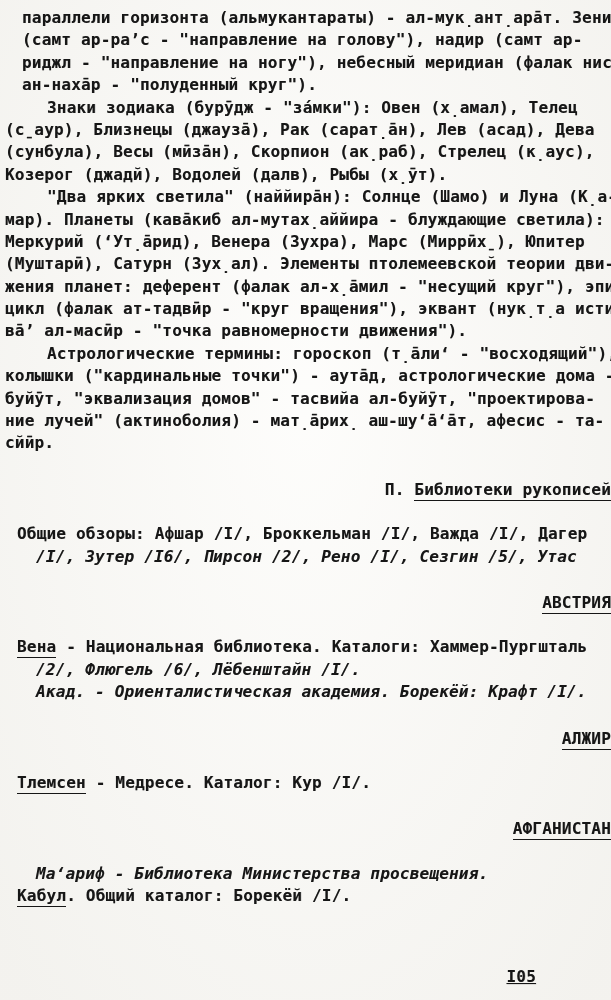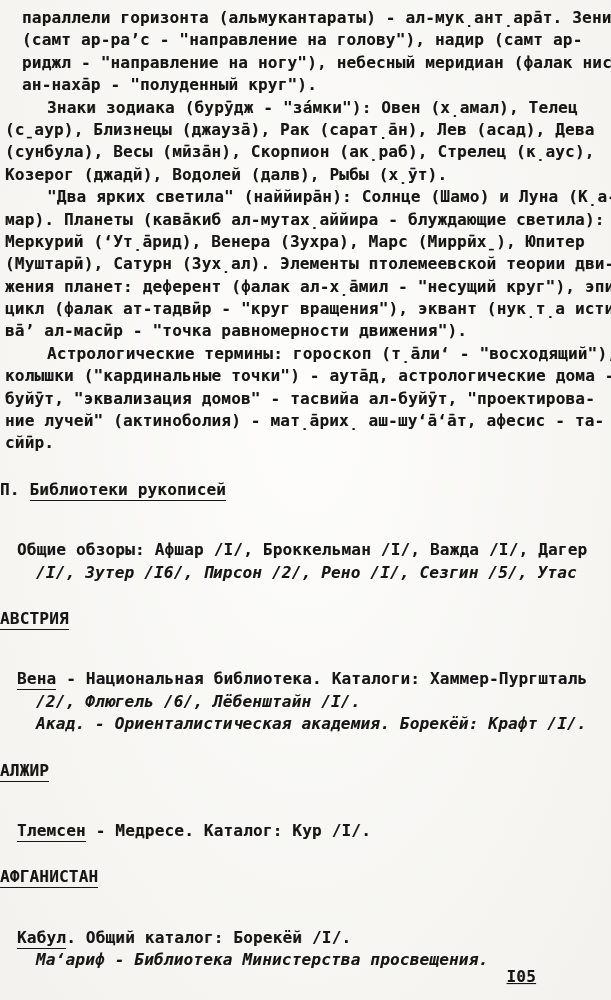--- a/index.html
+++ b/index.html
@@ -15,24 +15,24 @@
     font-size:16px;
     line-height:22.4px;
     letter-spacing:0.2px;
     overflow:hidden;
   }
   .inner{padding-top:7px;}
   .ln{white-space:nowrap;height:22.4px;text-shadow:0.3px 0.3px 0 rgba(0,0,0,0.35);}
   .p-first{margin-left:22px;}
   .p-body{margin-left:5px;}
   .p-body .ln:first-child{text-indent:42px;}
-  .bib{margin-left:17px;margin-top:38px;}
+  .bib{margin-left:17px;margin-top:22px;}
   .bib .cont{padding-left:19px;font-style:italic;}
   .heading{
-    text-align:left;
+    text-align:right;
     margin-top:24px;
     height:22.4px;
     white-space:nowrap;
     text-shadow:0.3px 0.3px 0 rgba(0,0,0,0.35);
   }
   .u{border-bottom:1.6px solid currentColor;padding-bottom:1px;}
   .pagenum{
     position:absolute;
     right:75px;bottom:12px;
     text-shadow:0.3px 0.3px 0 rgba(0,0,0,0.35);
@@ -94,20 +94,20 @@
 
     <div class="heading"><span class="u">АЛЖИР</span></div>
 
     <div class="bib">
       <div class="ln"><span class="u">Тлемсен</span><span> - Медресе. Каталог: Кур /I/.</span></div>
     </div>
 
     <div class="heading"><span class="u">АФГАНИСТАН</span></div>
 
     <div class="bib">
+      <div class="ln cont">Ма‘ариф - Библиотека Министерства просвещения.</div>
       <div class="ln"><span class="u">Кабул</span><span>. Общий каталог: Борекёй /I/.</span></div>
-      <div class="ln cont">Ма‘ариф - Библиотека Министерства просвещения.</div>
     </div>
 
   </div>
 
   <div class="pagenum">I05</div>
 </div>
 
 </body></html>

